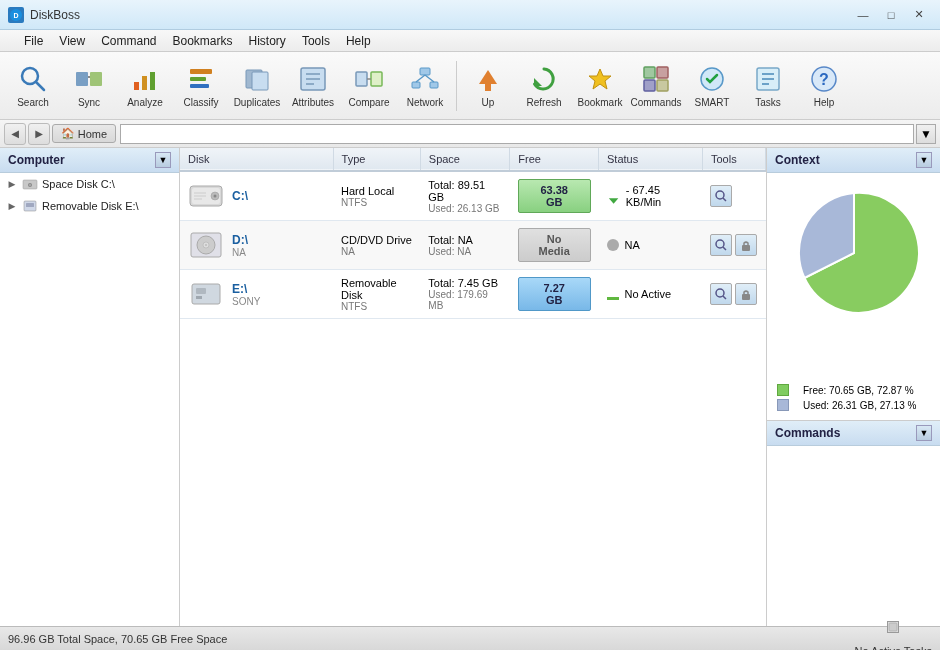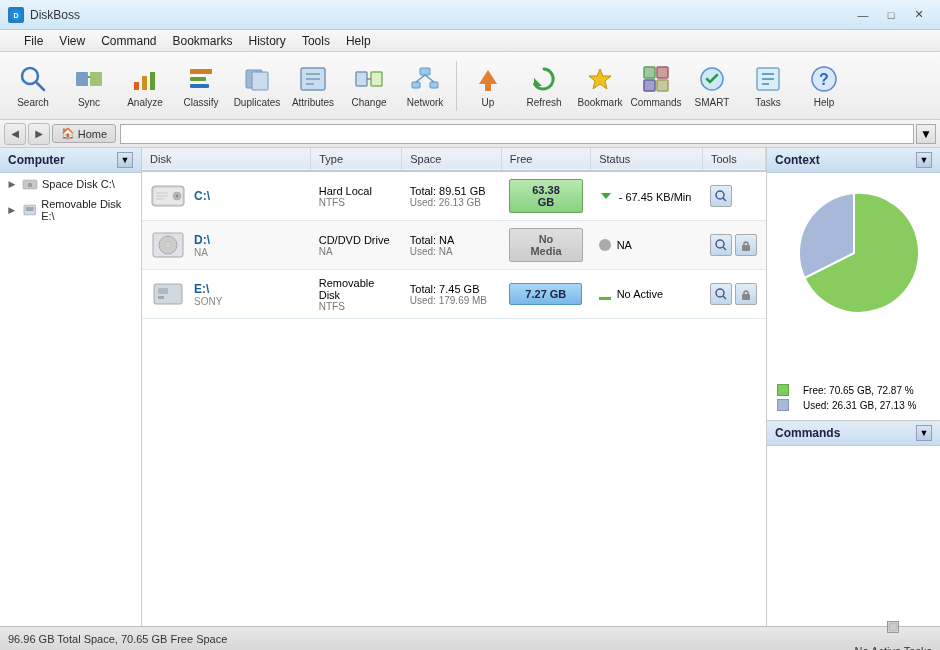--- a/index.html
+++ b/index.html
@@ -27,21 +27,21 @@
     #navbar { background: linear-gradient(to bottom, #f5f5f5, #e8e8e8); height: 28px; display: flex; align-items: center; padding: 0 4px; border-bottom: 1px solid #ccc; gap: 2px; }
     .nav-btn { width: 22px; height: 22px; border: 1px solid #bbb; background: linear-gradient(to bottom, #f0f0f0, #ddd); border-radius: 3px; cursor: pointer; display: flex; align-items: center; justify-content: center; font-size: 10px; color: #555; }
     .nav-home { display: flex; align-items: center; gap: 3px; padding: 2px 8px; border: 1px solid #aaa; background: linear-gradient(to bottom, #e8e8e8, #d8d8d8); border-radius: 3px; cursor: pointer; font-size: 11px; color: #333; }
     .nav-address { flex: 1; height: 20px; border: 1px solid #aaa; padding: 0 4px; font-size: 11px; background: white; margin-left: 2px; }
     .nav-dropdown { width: 20px; height: 20px; border: 1px solid #aaa; background: linear-gradient(to bottom, #f0f0f0, #ddd); cursor: pointer; display: flex; align-items: center; justify-content: center; }
 
     
     #main { display: flex; height: calc(650px - 30px - 22px - 68px - 28px - 24px); }
 
     
-    #sidebar { width: 142px; border-right: 1px solid #ccc; background: white; overflow-y: auto; }
+    #sidebar { width: 180px; border-right: 1px solid #ccc; background: white; overflow-y: auto; }
     #sidebar-header { background: linear-gradient(to bottom, #e0eef8, #c8dcf0); padding: 4px 8px; display: flex; align-items: center; justify-content: space-between; border-bottom: 1px solid #b8ccdc; }
     .sidebar-header-label { font-size: 12px; font-weight: bold; color: #224; }
     .sidebar-dropdown { width: 16px; height: 16px; border: 1px solid #99b; background: linear-gradient(to bottom, #d8e8f4, #b8cce0); cursor: pointer; display: flex; align-items: center; justify-content: center; font-size: 9px; }
     .tree-item { display: flex; align-items: center; gap: 4px; padding: 3px 6px; cursor: pointer; color: #222; font-size: 11px; }
     .tree-expand { width: 12px; height: 12px; display: flex; align-items: center; justify-content: center; font-size: 9px; color: #666; }
 
     
     #content { flex: 1; background: white; overflow-y: auto; }
     
     
@@ -174,21 +174,21 @@
     <span class="tb-label">Attributes</span>
   </div>
   <div class="tb-btn">
     <div class="tb-icon">
       <svg width="30" height="30" viewBox="0 0 30 30">
           <rect x="2" y="8" width="11" height="14" rx="1" fill="#c8ddf0" stroke="#7898b8" stroke-width="1.5"></rect>
           <rect x="17" y="8" width="11" height="14" rx="1" fill="#dff0c8" stroke="#78b858" stroke-width="1.5"></rect>
           <line x1="13" y1="15" x2="17" y2="15" stroke="#888" stroke-width="1.5"></line>
         </svg>
     </div>
-    <span class="tb-label">Change</span>
+    <span class="tb-label">Compare</span>
   </div>
   <div class="tb-btn">
     <div class="tb-icon">
       <svg width="30" height="30" viewBox="0 0 30 30">
           <rect x="10" y="4" width="10" height="7" rx="1" fill="#a0c8e8" stroke="#5898c8" stroke-width="1"></rect>
           <rect x="2" y="18" width="8" height="6" rx="1" fill="#a0c8e8" stroke="#5898c8" stroke-width="1"></rect>
           <rect x="20" y="18" width="8" height="6" rx="1" fill="#a0c8e8" stroke="#5898c8" stroke-width="1"></rect>
           <line x1="15" y1="11" x2="6" y2="18" stroke="#5898c8" stroke-width="1.5"></line>
           <line x1="15" y1="11" x2="24" y2="18" stroke="#5898c8" stroke-width="1.5"></line>
         </svg>

